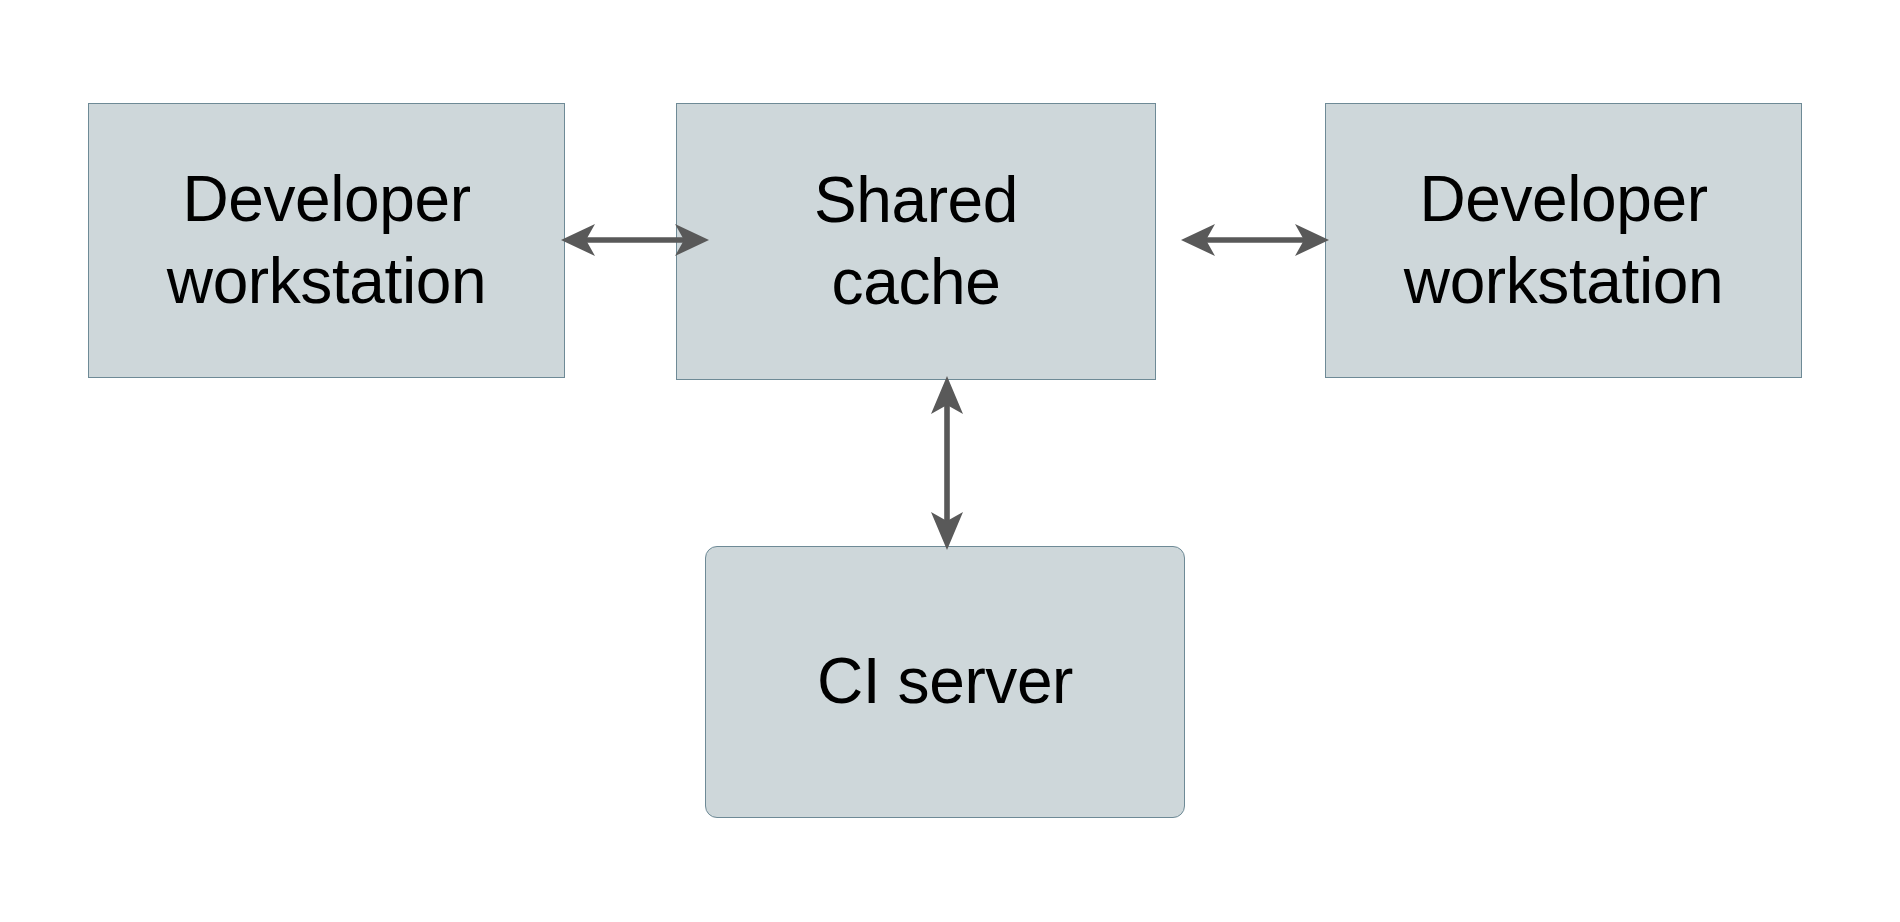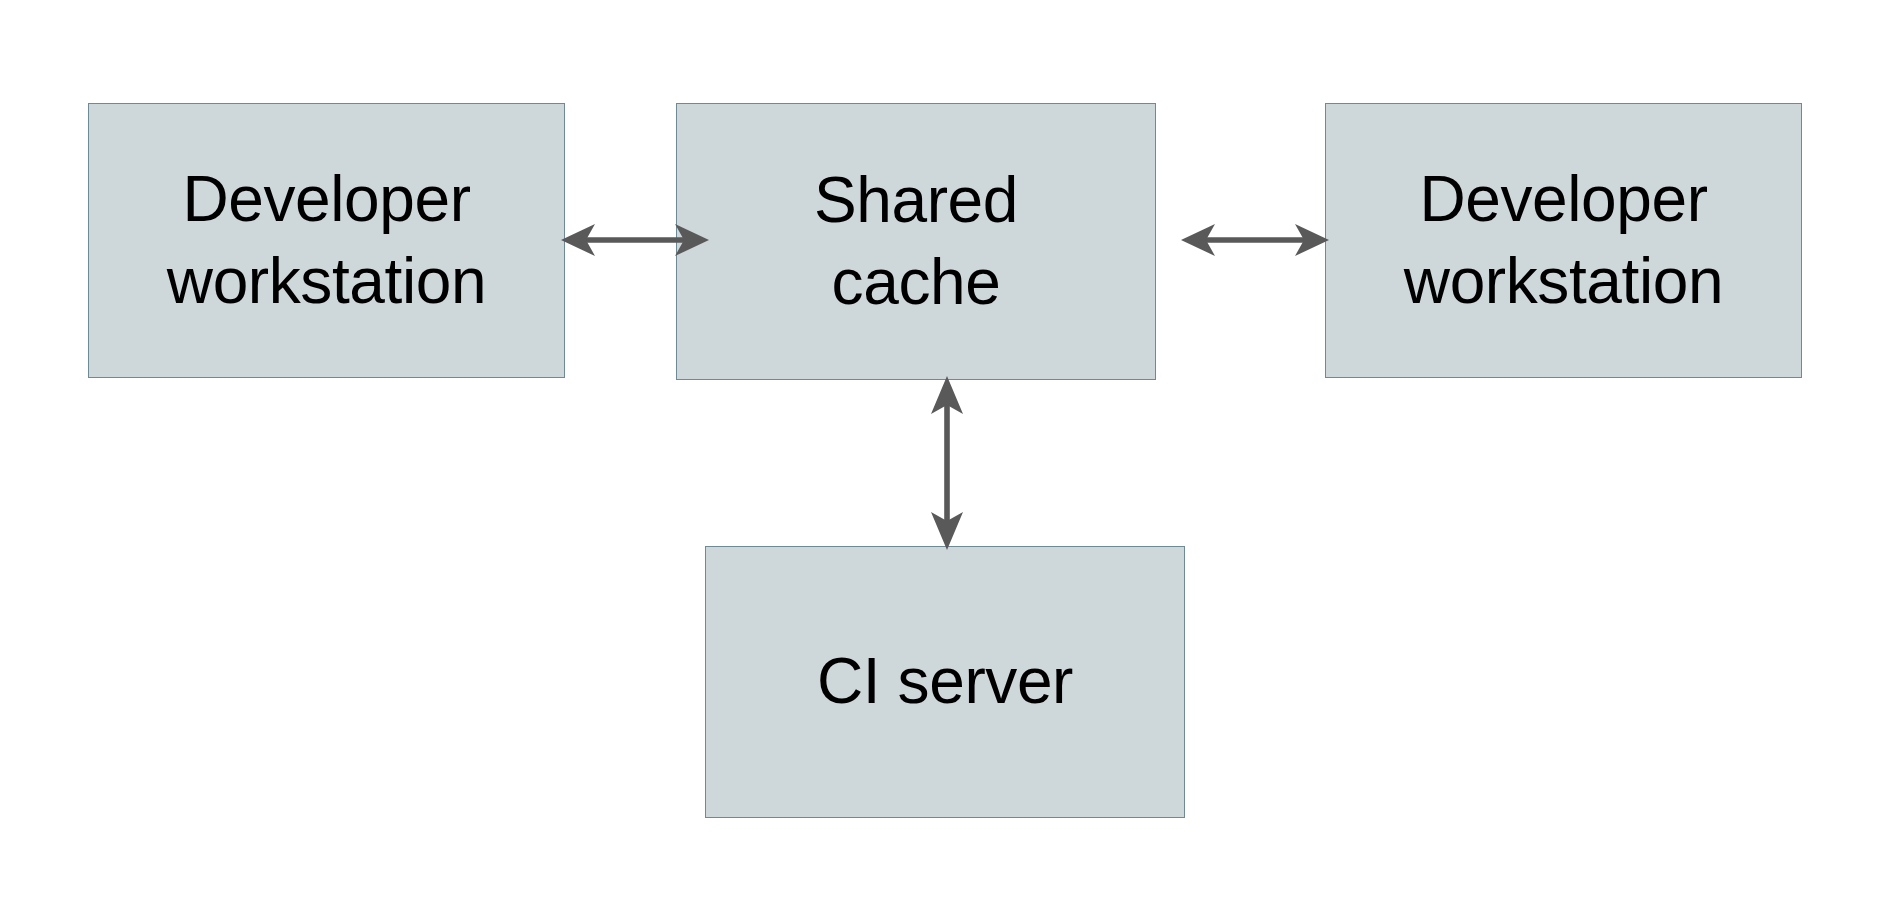--- a/index.html
+++ b/index.html
@@ -32,21 +32,21 @@
     font-size: 64px;
     line-height: 1.28;
     letter-spacing: -0.4px;
     white-space: pre-line;
     padding: 0 6px;
   }
   
   #node-dev-left   { left: 88px;   top: 103px; width: 477px; height: 275px; }
   #node-shared     { left: 676px;  top: 103px; width: 480px; height: 277px; }
   #node-dev-right  { left: 1325px; top: 103px; width: 477px; height: 275px; }
-  #node-ci         { left: 705px;  top: 546px; width: 480px; height: 272px; }
+  #node-ci         { left: 705px;  top: 546px; width: 480px; height: 272px; border-radius: 12px; }
 
   .edge {
     position: absolute;
     overflow: visible;
   }
   #edge-left-shared  { left: 559px;  top: 208px; width: 152px; height: 64px; }
   #edge-shared-right { left: 1179px; top: 208px; width: 152px; height: 64px; }
   #edge-shared-ci    { left: 915px;  top: 374px; width: 64px;  height: 178px; }
 </style>
 </head>

